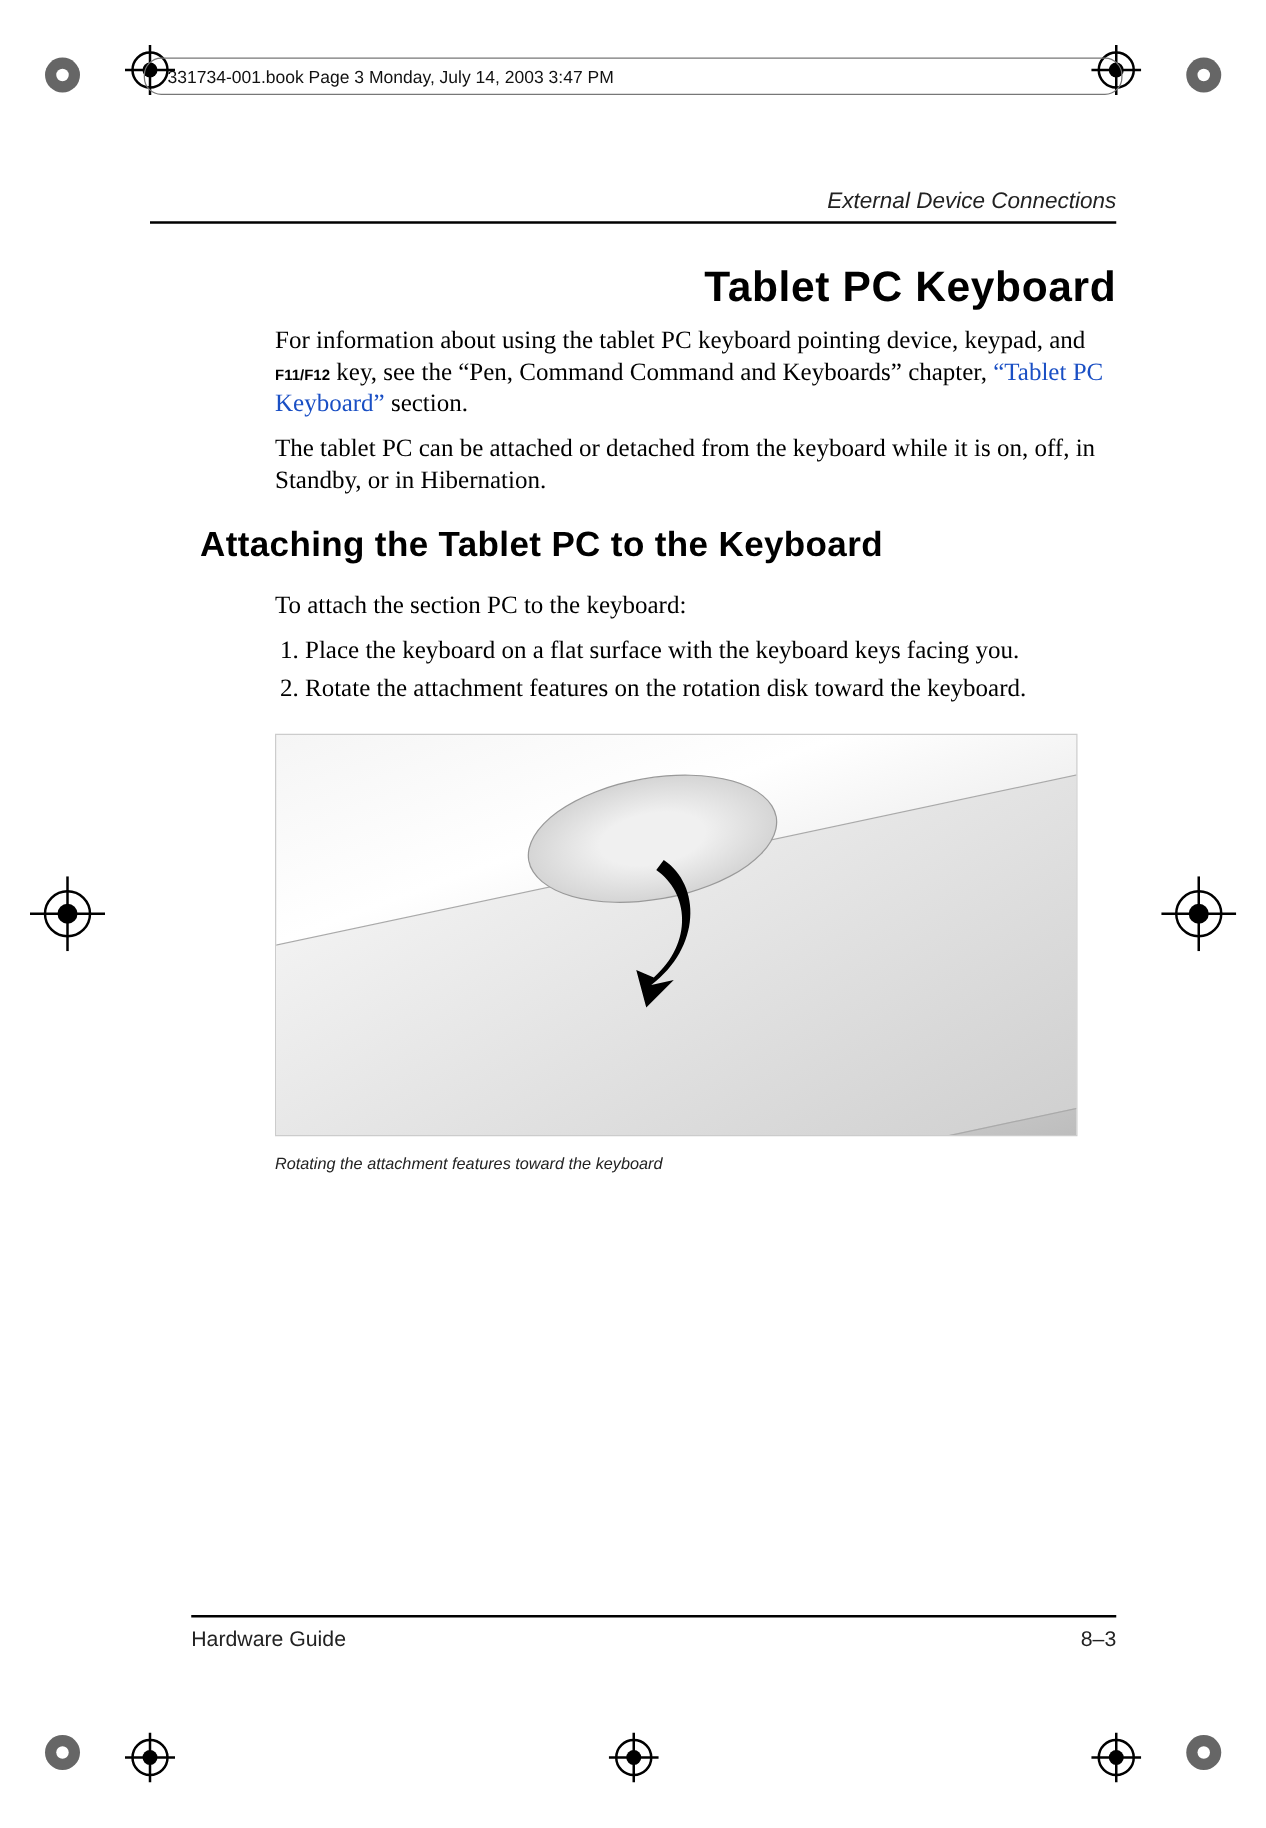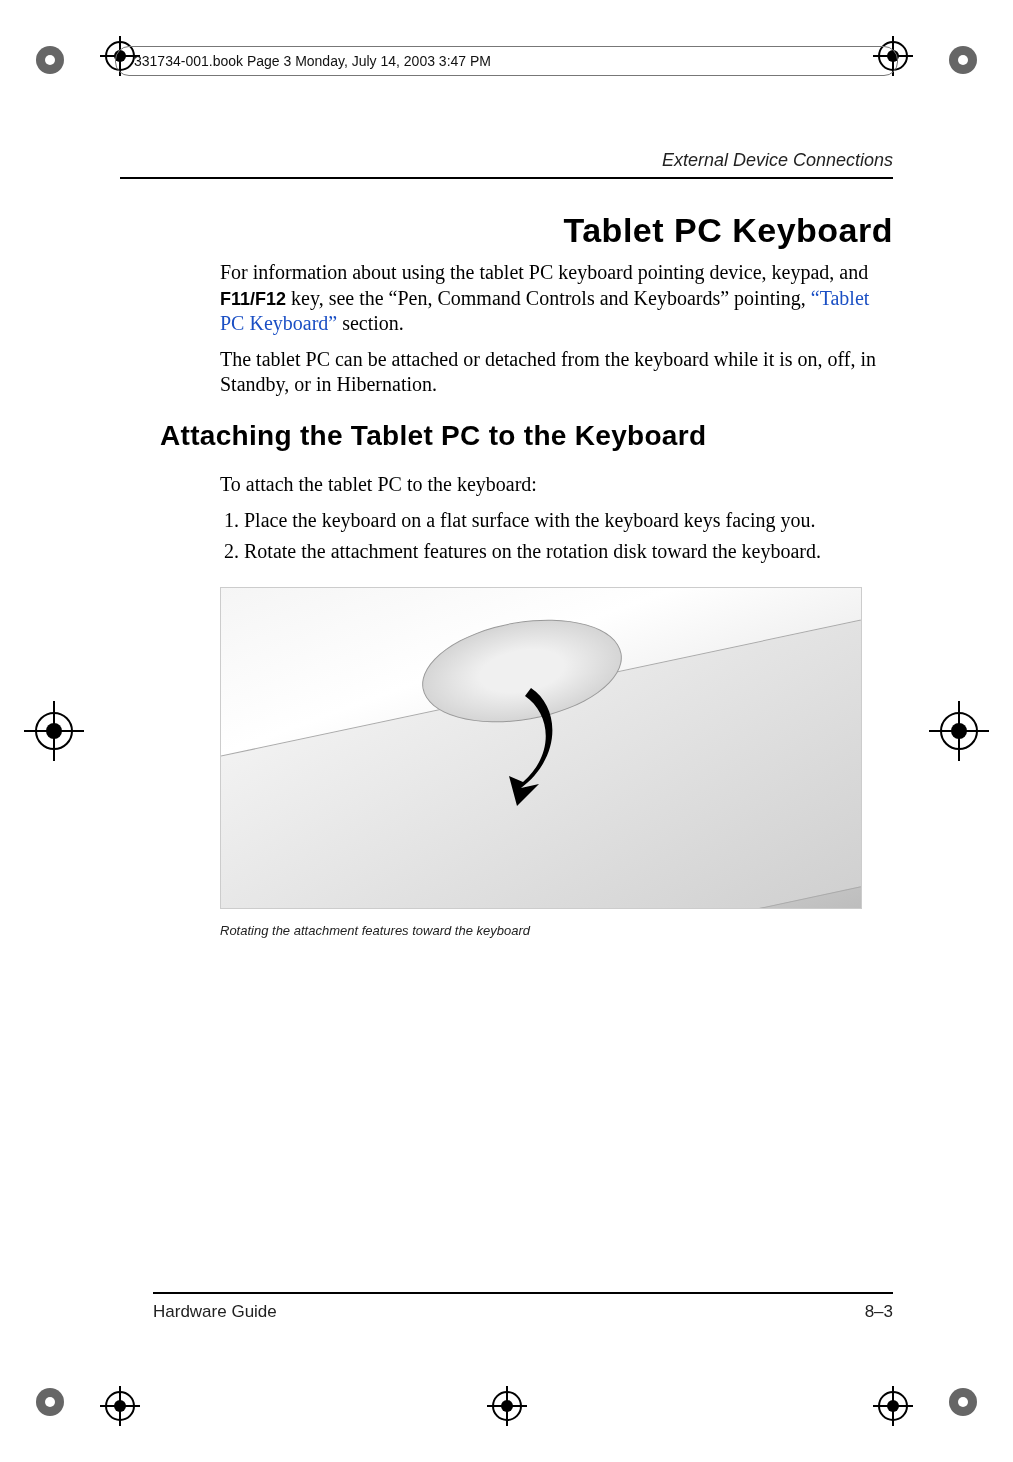--- a/index.html
+++ b/index.html
@@ -70,21 +70,21 @@
     margin-left: 100px;
     margin-right: 10px;
     font-size: 20px;
     line-height: 1.28;
   }
   .body-text p { margin: 10px 0; }
 
   .bold-inline {
     font-family: Arial, sans-serif;
     font-weight: 700;
-    font-size: 18px;
+    font-size: 12px;
   }
 
   a.link { color: #1a4fc4; text-decoration: none; }
 
   ol.steps {
     margin: 8px 0 0 0;
     padding-left: 24px;
   }
   ol.steps li { margin: 6px 0; }
 
@@ -225,30 +225,30 @@
 
 <div class="page">
 
   <div class="running-header">External Device Connections</div>
 
   <h1 class="section-title">Tablet PC Keyboard</h1>
 
   <div class="body-text">
 
     <p>
-      <span>For information about using the tablet PC keyboard pointing device, keypad, and </span><span class="bold-inline">F11/F12</span><span> key, see the “Pen, Command Controls and Keyboards” pointing, </span><a href="#" class="link">“Tablet PC Keyboard”</a><span> section.</span>
+      <span>For information about using the tablet PC keyboard pointing device, keypad, and </span><span class="bold-inline">F11/F12</span><span> key, see the “Pen, Command Command and Keyboards” chapter, </span><a href="#" class="link">“Tablet PC Keyboard”</a><span> section.</span>
     </p>
 
     <p>The tablet PC can be attached or detached from the keyboard while it is on, off, in Standby, or in Hibernation.</p>
   </div>
 
   <h2 class="subsection-title">Attaching the Tablet PC to the Keyboard</h2>
 
   <div class="body-text">
-    <p>To attach the tablet PC to the keyboard:</p>
+    <p>To attach the section PC to the keyboard:</p>
     <ol class="steps">
       <li>Place the keyboard on a flat surface with the keyboard keys facing you.</li>
       <li>Rotate the attachment features on the rotation disk toward the keyboard.</li>
     </ol>
   </div>
 
   <div class="figure">
     <div class="figure-img">
       <div class="kbd-base"></div>
       <div class="rotation-disk"></div>

